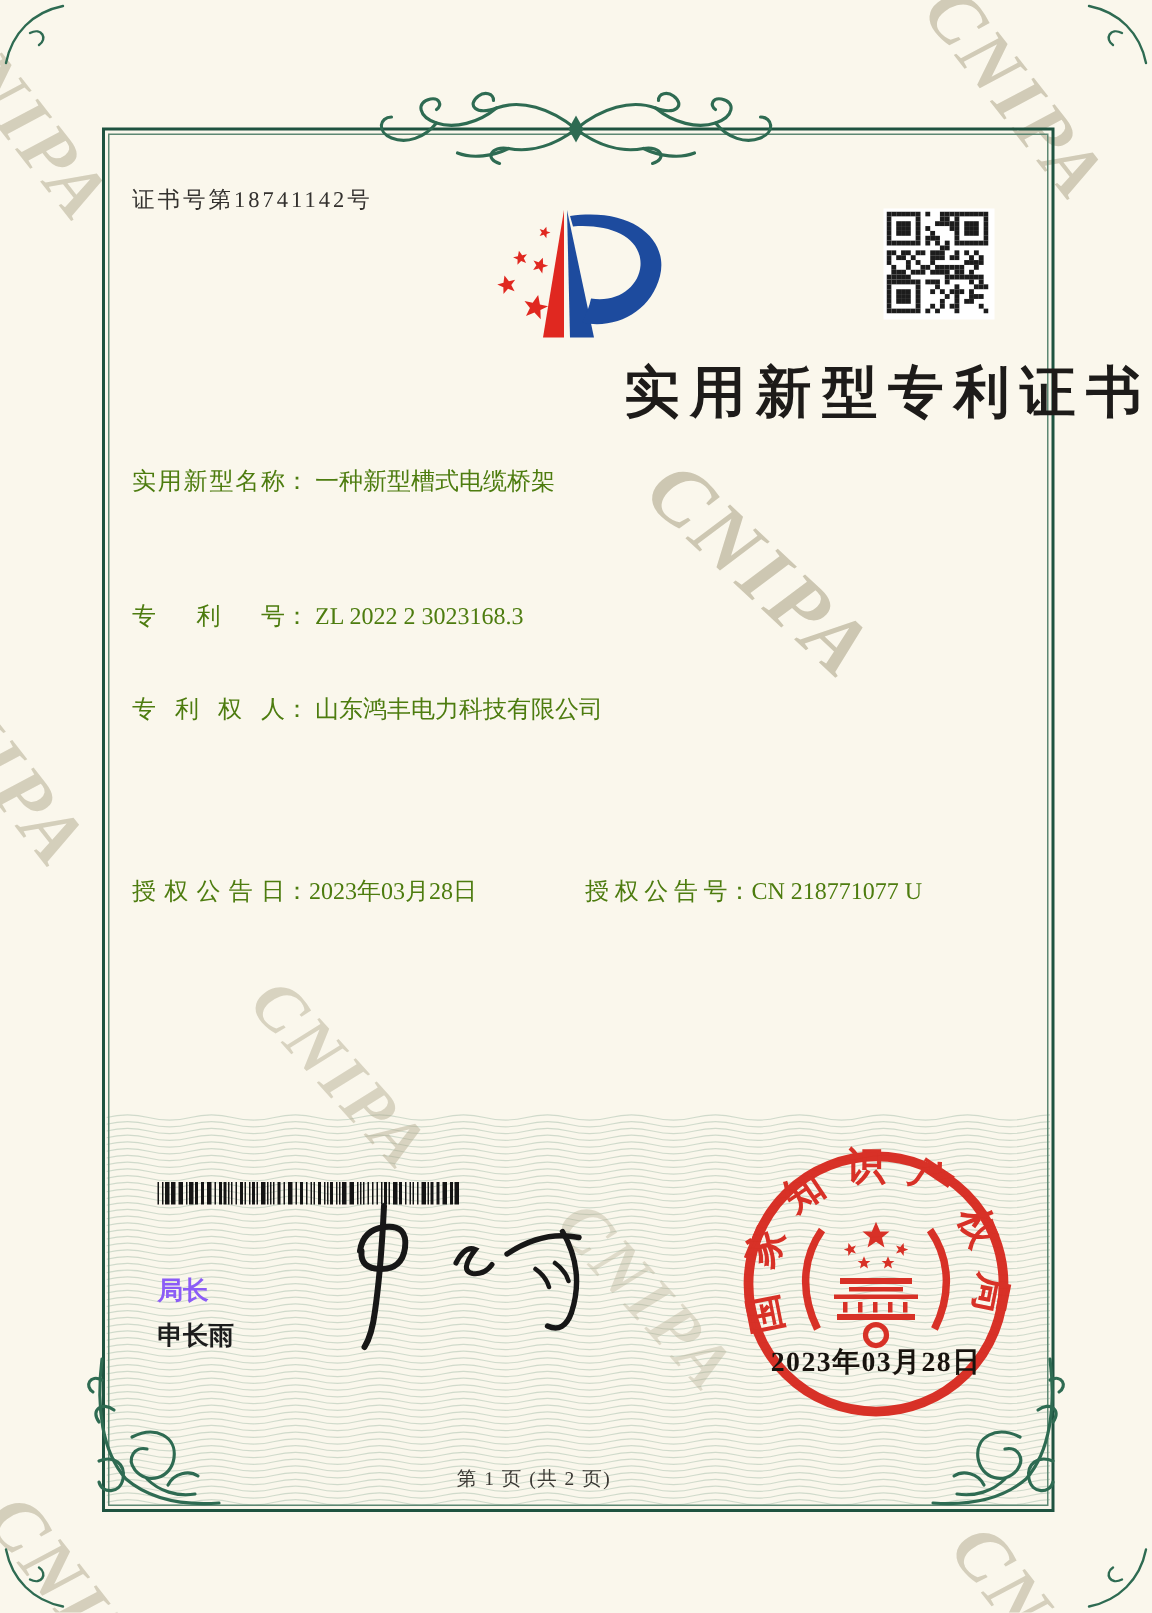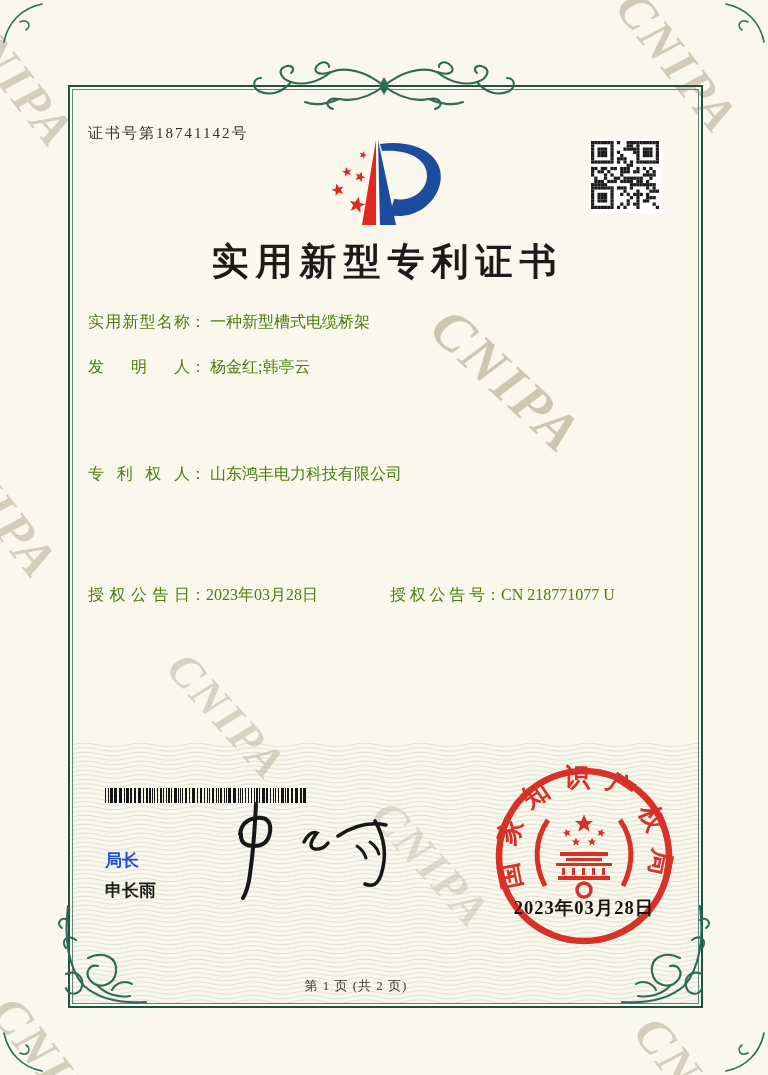--- a/index.html
+++ b/index.html
@@ -16,36 +16,36 @@
   .frame{position:absolute;left:68px;top:85px;width:631px;height:919px;
          border:2px solid #1e5340;z-index:2;pointer-events:none;}
   .frame .inner{position:absolute;left:2px;top:2px;right:2px;bottom:2px;
                 border:1px solid #5d8873;}
   .orn{position:absolute;z-index:3;pointer-events:none;}
   .orn path{fill:none;stroke:#2e6b52;stroke-width:2.1;stroke-linecap:round;}
   .corner-mini path{stroke-width:1.6;}
   
   .content{position:absolute;inset:0;z-index:4;}
   .certno{position:absolute;left:88px;top:124px;font-size:15px;letter-spacing:2px;color:#33312e;}
-  .title{position:absolute;left:0;top:237px;width:768px;text-align:center;
+  .title{position:absolute;left:0;top:237px;width:768px;text-align:right;
          font-size:37px;font-weight:700;letter-spacing:7px;padding-left:7px;
          box-sizing:border-box;color:#1d1b19;}
   .frow{position:absolute;left:88px;font-size:16px;color:#4d7c0f;line-height:23px;}
   .flabel{display:inline-block;width:102px;text-align:justify;text-align-last:justify;vertical-align:top;}
   .fcolon{vertical-align:top;}
   .fvalue{display:inline-block;vertical-align:top;width:470px;margin-left:4px;}
   .g2{position:absolute;left:302px;top:0;white-space:nowrap;}
   .g2 .flabel{width:95px;}
   .paras{position:absolute;left:88px;top:616px;width:596px;font-size:14.5px;
          line-height:26px;letter-spacing:.6px;color:#33302a;}
   .paras p{margin:0 0 6px 0;text-indent:2em;}
   #barcode{position:absolute;left:105px;top:788px;width:205px;height:15px;z-index:5;}
   #barcode i{position:absolute;top:0;bottom:0;background:#141414;}
   .sign-title{position:absolute;left:105px;top:849px;font-family:"Liberation Sans",sans-serif;
-              font-weight:700;font-size:17px;color:#1d4ed8;z-index:5;}
+              font-weight:700;font-size:17px;color:#8b5cf6;z-index:5;}
   .sign-name{position:absolute;left:105px;top:879px;font-family:"Liberation Sans",sans-serif;
              font-weight:700;font-size:17px;color:#1d1d1d;z-index:5;}
   #signature{position:absolute;left:212px;top:796px;z-index:5;}
   #seal{position:absolute;left:482px;top:756px;z-index:6;}
   .pageinfo{position:absolute;left:0;top:977px;width:712px;text-align:center;
             font-size:13px;letter-spacing:1px;color:#3a3833;z-index:5;}
   .footnote{position:absolute;left:0;top:1026px;width:768px;text-align:center;
             font-size:17px;letter-spacing:5px;color:#34322c;z-index:5;}
   #logo{position:absolute;left:300px;top:130px;z-index:5;}
   .qrbox{position:absolute;left:589px;top:139px;width:74px;height:74px;background:#fff;
@@ -429,22 +429,22 @@
         <rect x="44.8" y="64.0" width="3.2" height="3.2"></rect>
         <rect x="64.0" y="64.0" width="3.2" height="3.2"></rect>
       </svg>
   </div>
 
   <div class="title">实用新型专利证书</div>
 
   <div class="frow" style="top:310px">
     <span class="flabel">实用新型名称</span><span class="fcolon">：</span><span class="fvalue">一种新型槽式电缆桥架</span>
   </div>
-  <div class="frow" style="top:355px">
-    <span class="flabel">发明人</span><span class="fcolon">：</span><span class="fvalue">杨金红;韩亭云</span>
+  <div class="frow" style="top:400px">
+    <span class="flabel">专利号</span><span class="fcolon">：</span><span class="fvalue">ZL 2022 2 3023168.3</span>
   </div>
   <div class="frow" style="top:462px">
     <span class="flabel">专利权人</span><span class="fcolon">：</span><span class="fvalue">山东鸿丰电力科技有限公司</span>
   </div>
   <div class="frow" style="top:583px;width:600px;">
     <span><span class="flabel">授权公告日</span><span class="fcolon">：</span><span>2023年03月28日</span></span>
     <span class="g2"><span class="flabel">授权公告号</span><span class="fcolon">：</span><span>CN 218771077 U</span></span>
   </div>
 
 

